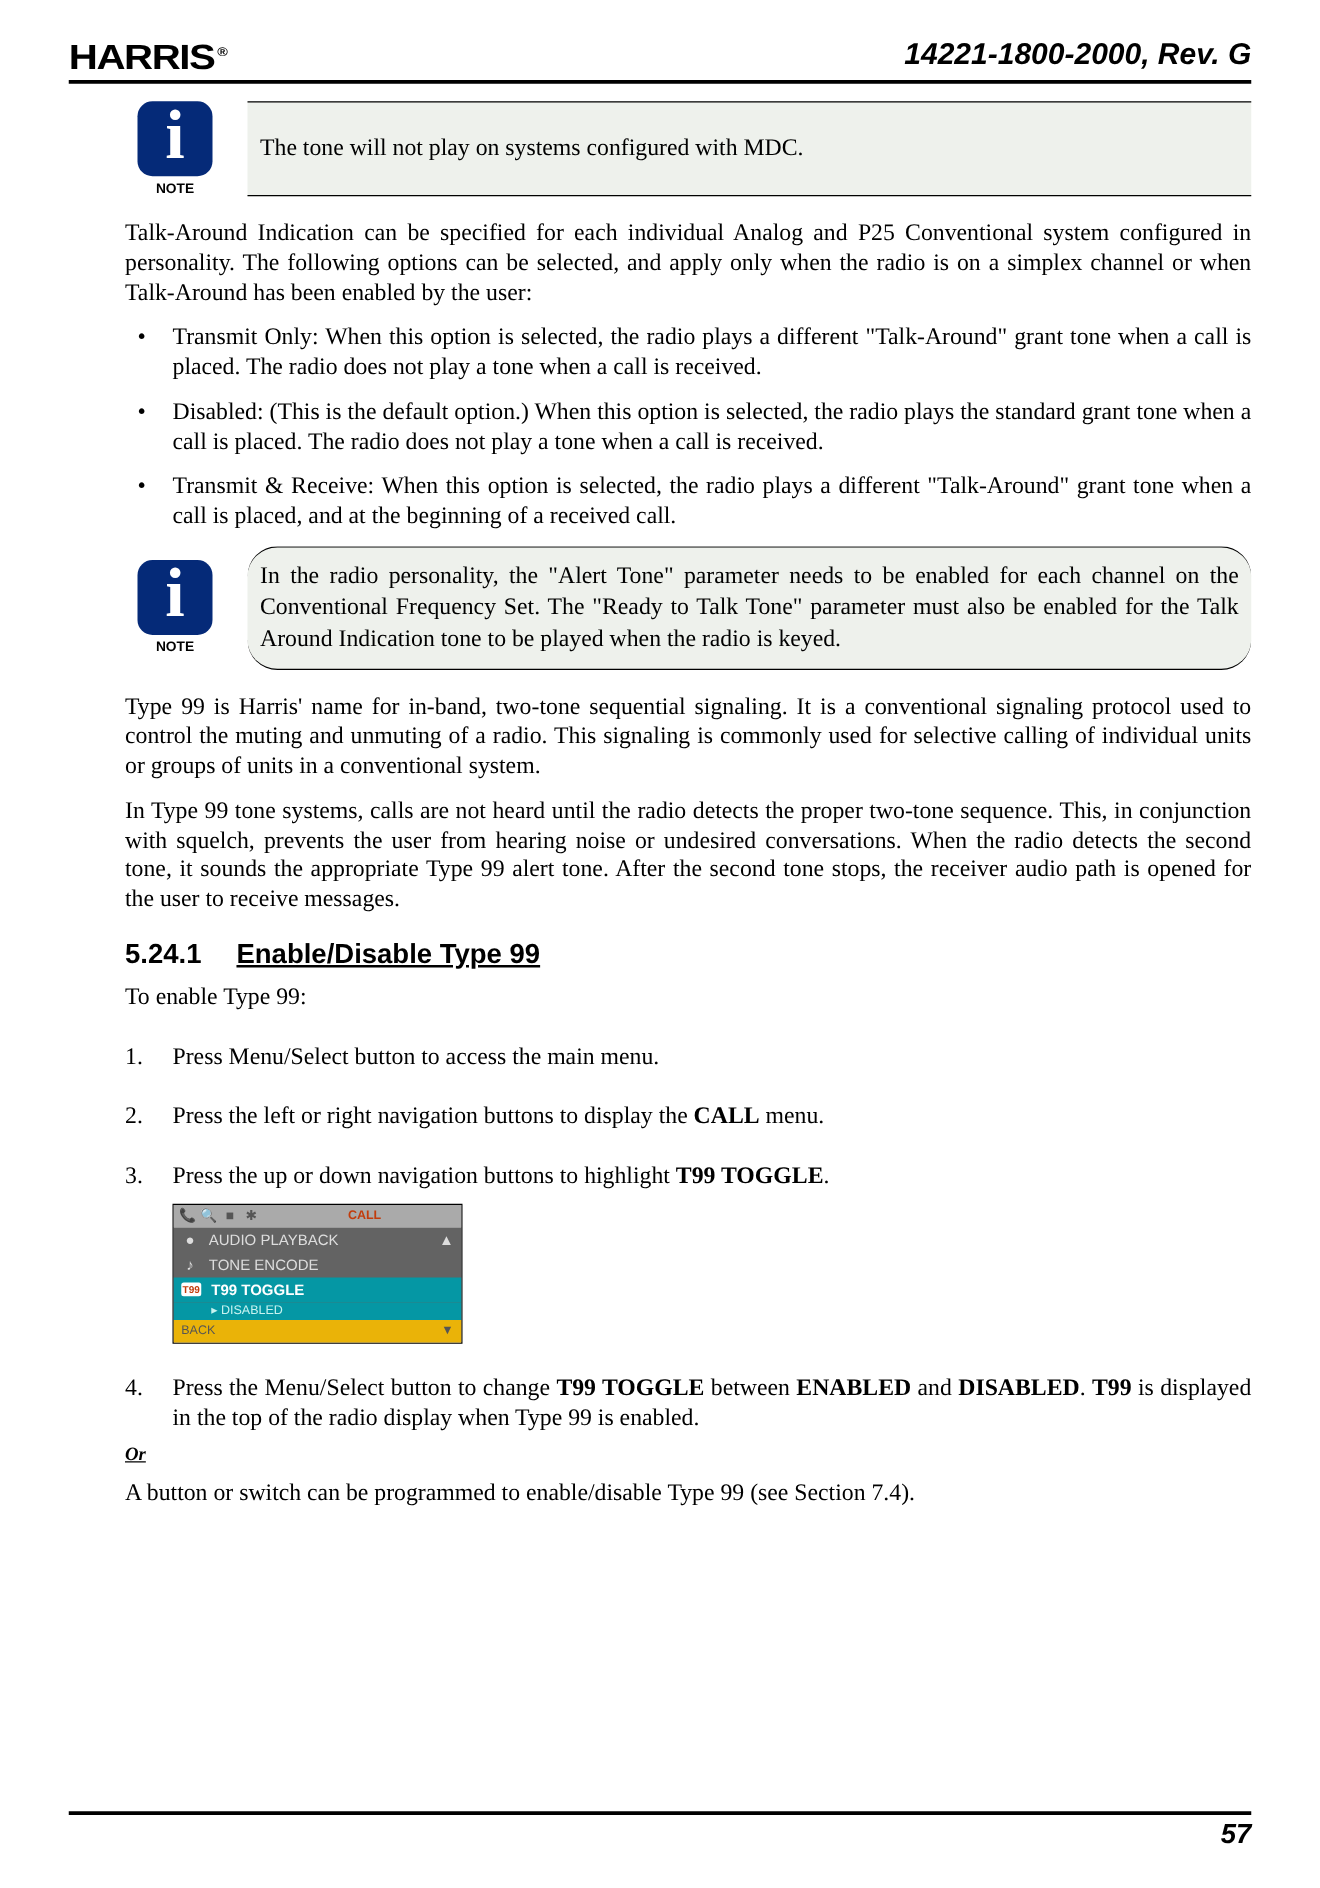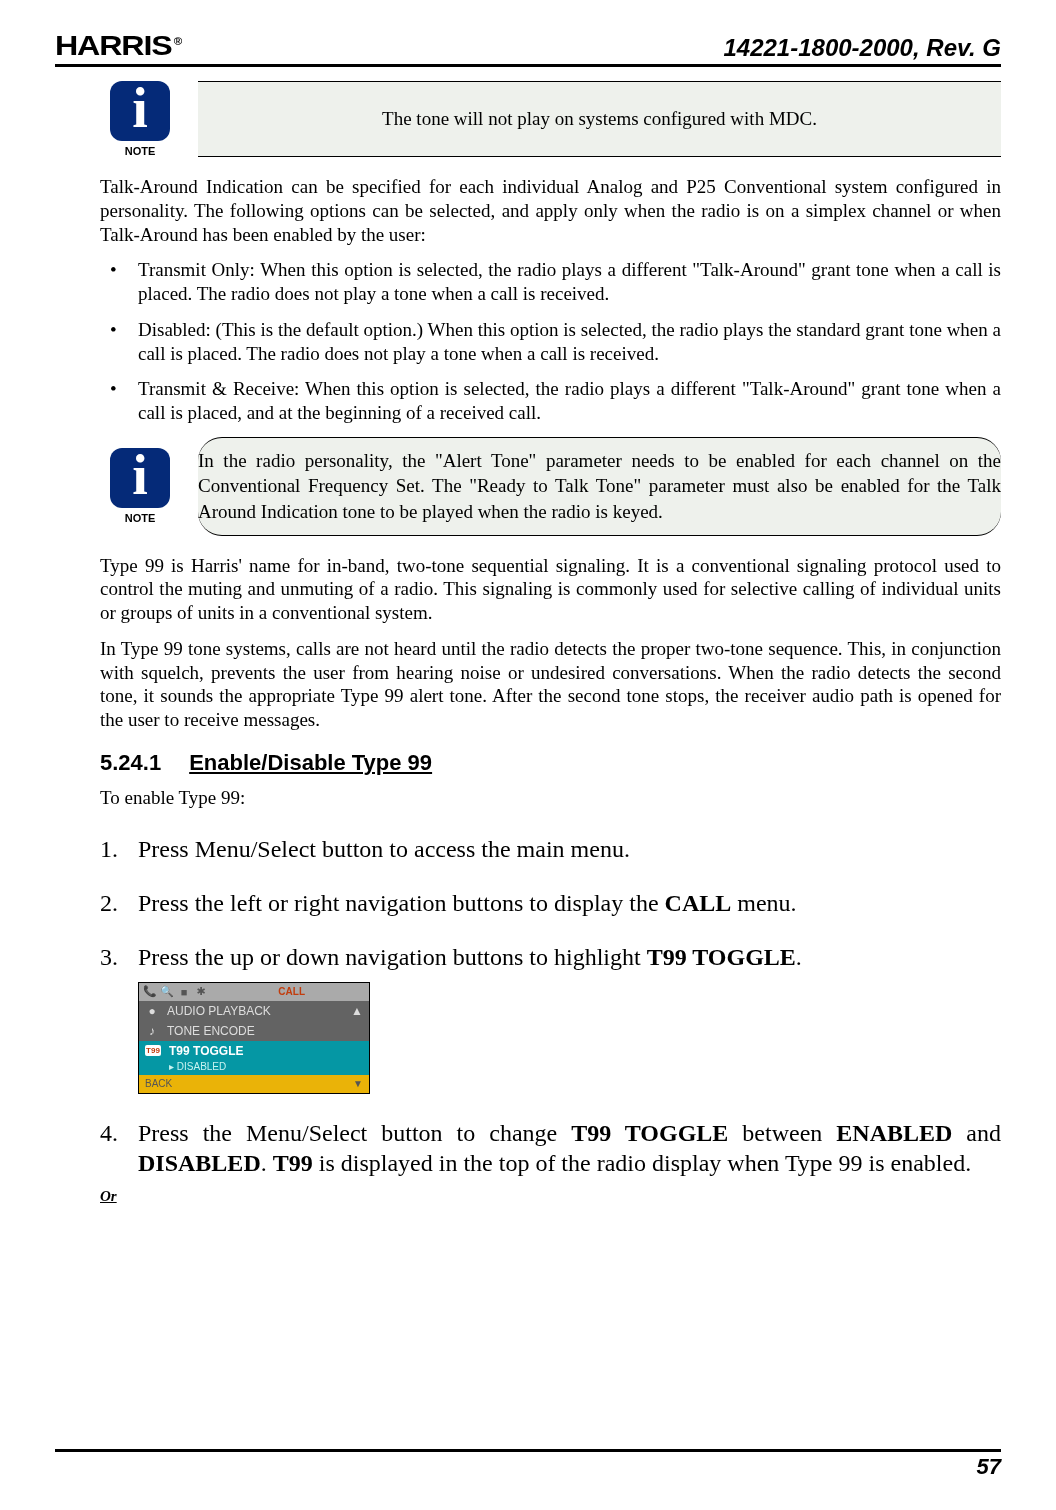--- a/index.html
+++ b/index.html
@@ -12,21 +12,21 @@
   .page {
     width: 1056px;
     min-height: 1510px;
     box-sizing: border-box;
     padding: 30px 55px 40px 55px;
     position: relative;
   }
   .header-row {
     display: flex;
     justify-content: space-between;
-    align-items: flex-end;
+    align-items: flex-start;
   }
   .logo {
     font-family: Arial, Helvetica, sans-serif;
     font-weight: 900;
     font-size: 28px;
     letter-spacing: -1px;
     transform: scaleX(1.15);
     transform-origin: left center;
     display: inline-block;
     position: relative;
@@ -92,24 +92,23 @@
     text-align: center;
     margin-top: 4px;
   }
   .note-body {
     flex: 1;
     background: #eef1ec;
     border-top: 1.5px solid #000;
     border-bottom: 1.5px solid #000;
     display: flex;
     align-items: center;
-    padding: 10px 0;
+    padding: 10px 10px;
     font-size: 19px;
     line-height: 1.35;
-    justify-content: center;
   }
   .note-body.tall {
     text-align: justify;
     border-radius: 24px;
   }
   p.body {
     font-size: 19px;
     line-height: 1.25;
     margin: 0 0 12px 0;
     text-align: justify;
@@ -155,21 +154,21 @@
   ol.steps {
     list-style: none;
     padding: 0;
     margin: 0 0 10px 0;
     counter-reset: step;
   }
   ol.steps > li {
     counter-increment: step;
     position: relative;
     padding-left: 38px;
-    font-size: 24px;
+    font-size: 19px;
     line-height: 1.25;
     margin-bottom: 10px;
     text-align: justify;
     margin-top: 24px;
   }
   ol.steps > li::before {
     content: counter(step) ".";
     position: absolute;
     left: 0;
     top: 0;
@@ -353,20 +352,21 @@
     </div>
 
     <ol class="steps" start="4" style="counter-reset: step 3;">
       <li>
         <span>Press the Menu/Select button to change </span><strong>T99 TOGGLE</strong><span> between </span><strong>ENABLED</strong><span> and </span><strong>DISABLED</strong><span>. </span><strong>T99</strong><span> is displayed in the top of the radio display when Type 99 is enabled.</span>
       </li>
     </ol>
 
     <div class="or-line">Or</div>
 
+    <p class="body">A button or switch can be programmed to enable/disable Type 99 (see Section 7.4).</p>
 
   </div>
 
   <div style="position:absolute; left:55px; right:55px; bottom:30px;">
     <hr class="footer-rule">
     <div class="page-num">57</div>
   </div>
 
 </div>
 

